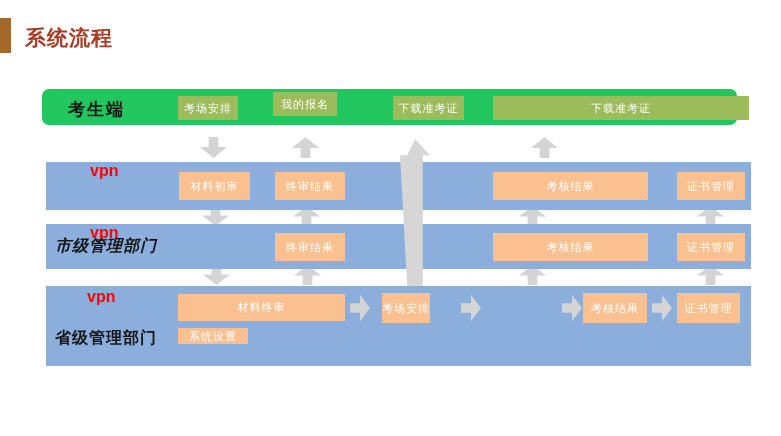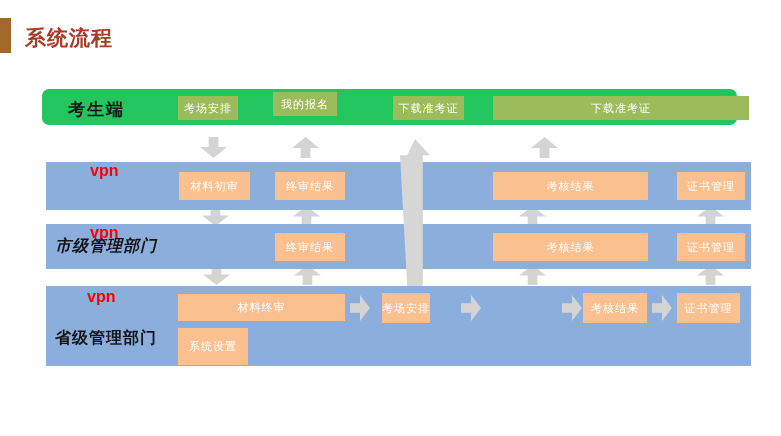--- a/index.html
+++ b/index.html
@@ -79,21 +79,21 @@
     <span class="row-label">市级管理部门</span>
     <div class="btn btn-orange" style="left:229px;top:9px;width:70px;height:28px">终审结果</div>
     <div class="btn btn-orange" style="left:447px;top:9px;width:155px;height:28px">考核结果</div>
     <div class="btn btn-orange" style="left:631px;top:9px;width:68px;height:28px">证书管理</div>
   </div>
 
   <div class="row row-province">
     <span class="vpn-label">vpn</span>
     <span class="row-label">省级管理部门</span>
     <div class="btn btn-orange" style="left:132px;top:8px;width:167px;height:27px">材料终审</div>
-    <div class="btn btn-orange" style="left:132px;top:42px;width:70px;height:37px">系统设置</div>
+    <div class="btn btn-orange" style="left:132px;top:42px;width:70px;height:16px">系统设置</div>
     <div class="btn btn-orange" style="left:336px;top:7px;width:48px;height:30px">考场安排</div>
     <div class="btn btn-orange" style="left:537px;top:7px;width:64px;height:30px">考核结果</div>
     <div class="btn btn-orange" style="left:631px;top:7px;width:63px;height:30px">证书管理</div>
   </div>
 
   <div class="arrow arrow-down arrow-gap1" style="left:200px;top:137px;width:27px;height:21px"></div>
   <div class="arrow arrow-up arrow-gap1" style="left:292px;top:137px;width:27px;height:21px"></div>
   <div class="arrow arrow-up arrow-gap1" style="left:531px;top:137px;width:27px;height:21px"></div>
 
   <div class="arrow arrow-tall" style="left:400px;top:139px;width:30px;height:147px"></div>

